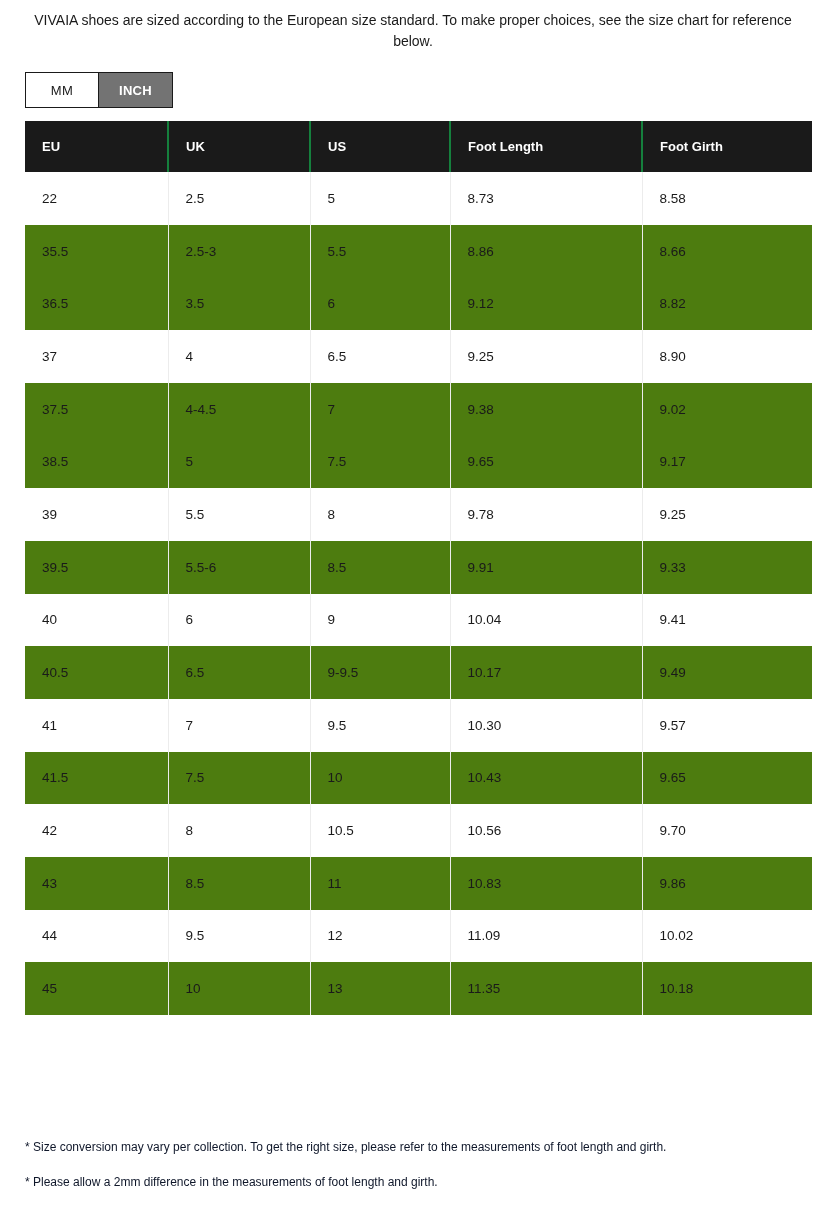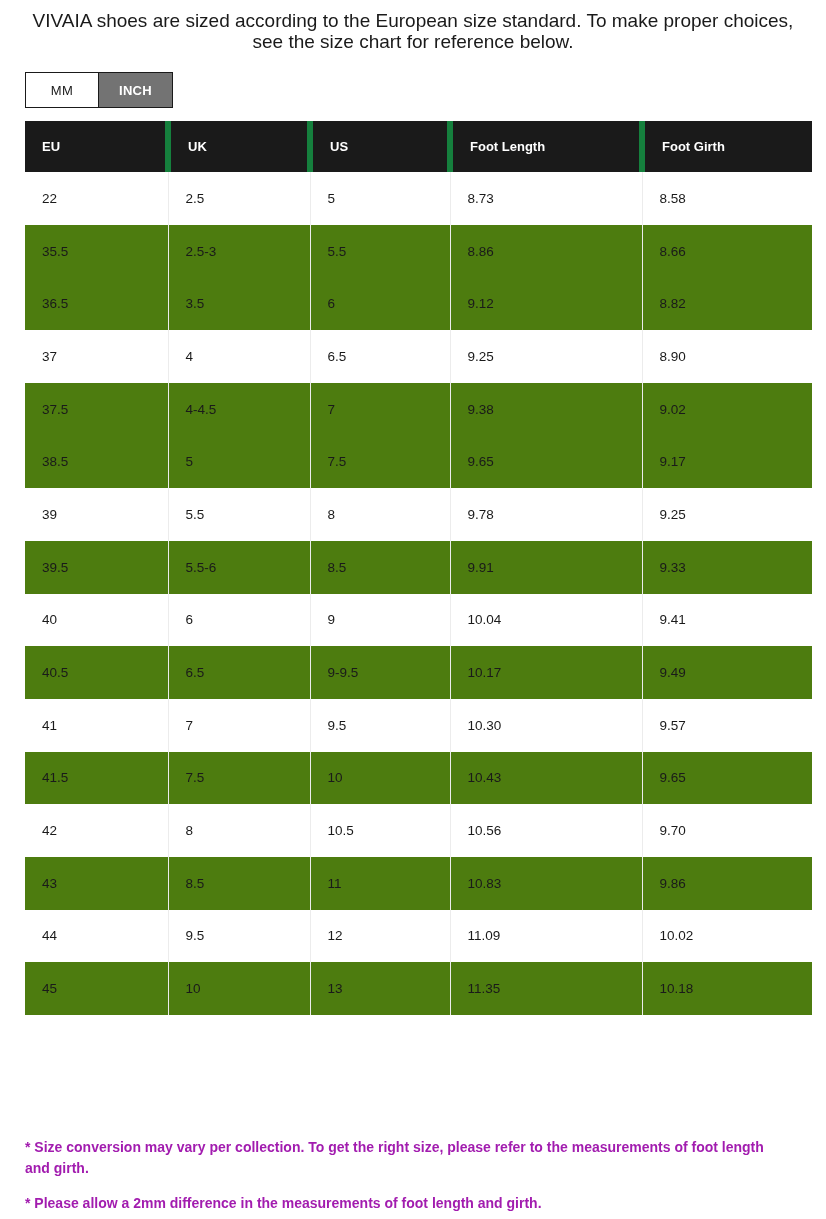--- a/index.html
+++ b/index.html
@@ -17,21 +17,21 @@
     position: relative;
   }
 
   
   .intro {
     position: absolute;
     left: 25px;
     top: 10px;
     width: 776px;
     text-align: center;
-    font-size: 19px;
+    font-size: 14px;
     line-height: 21px;
     color: #1a1a1a;
   }
 
   
   .unit-toggle {
     position: absolute;
     left: 25px;
     top: 72px;
     display: flex;
@@ -83,21 +83,21 @@
   table.size-table col.c5 { width: 170px; }
 
   table.size-table thead th {
     background: #1a1a1a;
     color: #ffffff;
     font-size: 13px;
     font-weight: bold;
     text-align: left;
     height: 51px;
     padding: 0 0 0 17px;
-    border-right: 6px solid #15803d;
+    border-right: 2px solid #15803d;
     vertical-align: middle;
     box-sizing: border-box;
   }
   table.size-table thead th:last-child {
     border-right: none;
   }
 
   table.size-table tbody td {
     height: 52.7px;
     padding: 0 0 0 17px;
@@ -118,25 +118,24 @@
   }
 
   
   .notes {
     position: absolute;
     left: 25px;
     top: 1137px;
     width: 760px;
   }
   .note {
-    font-size: 14px;
+    font-size: 12px;
     line-height: 21px;
-    color: #a21caf;
+    color: #0f172a;
     margin-bottom: 14px;
-    font-weight: bold;
   }
   .note:last-child { margin-bottom: 0; }
 </style>
 </head>
 <body>
 
 <div class="intro">VIVAIA shoes are sized according to the European size standard. To make proper choices, see the size chart for reference below.</div>
 
 <div class="unit-toggle">
   <div class="unit-btn inactive">MM</div>

